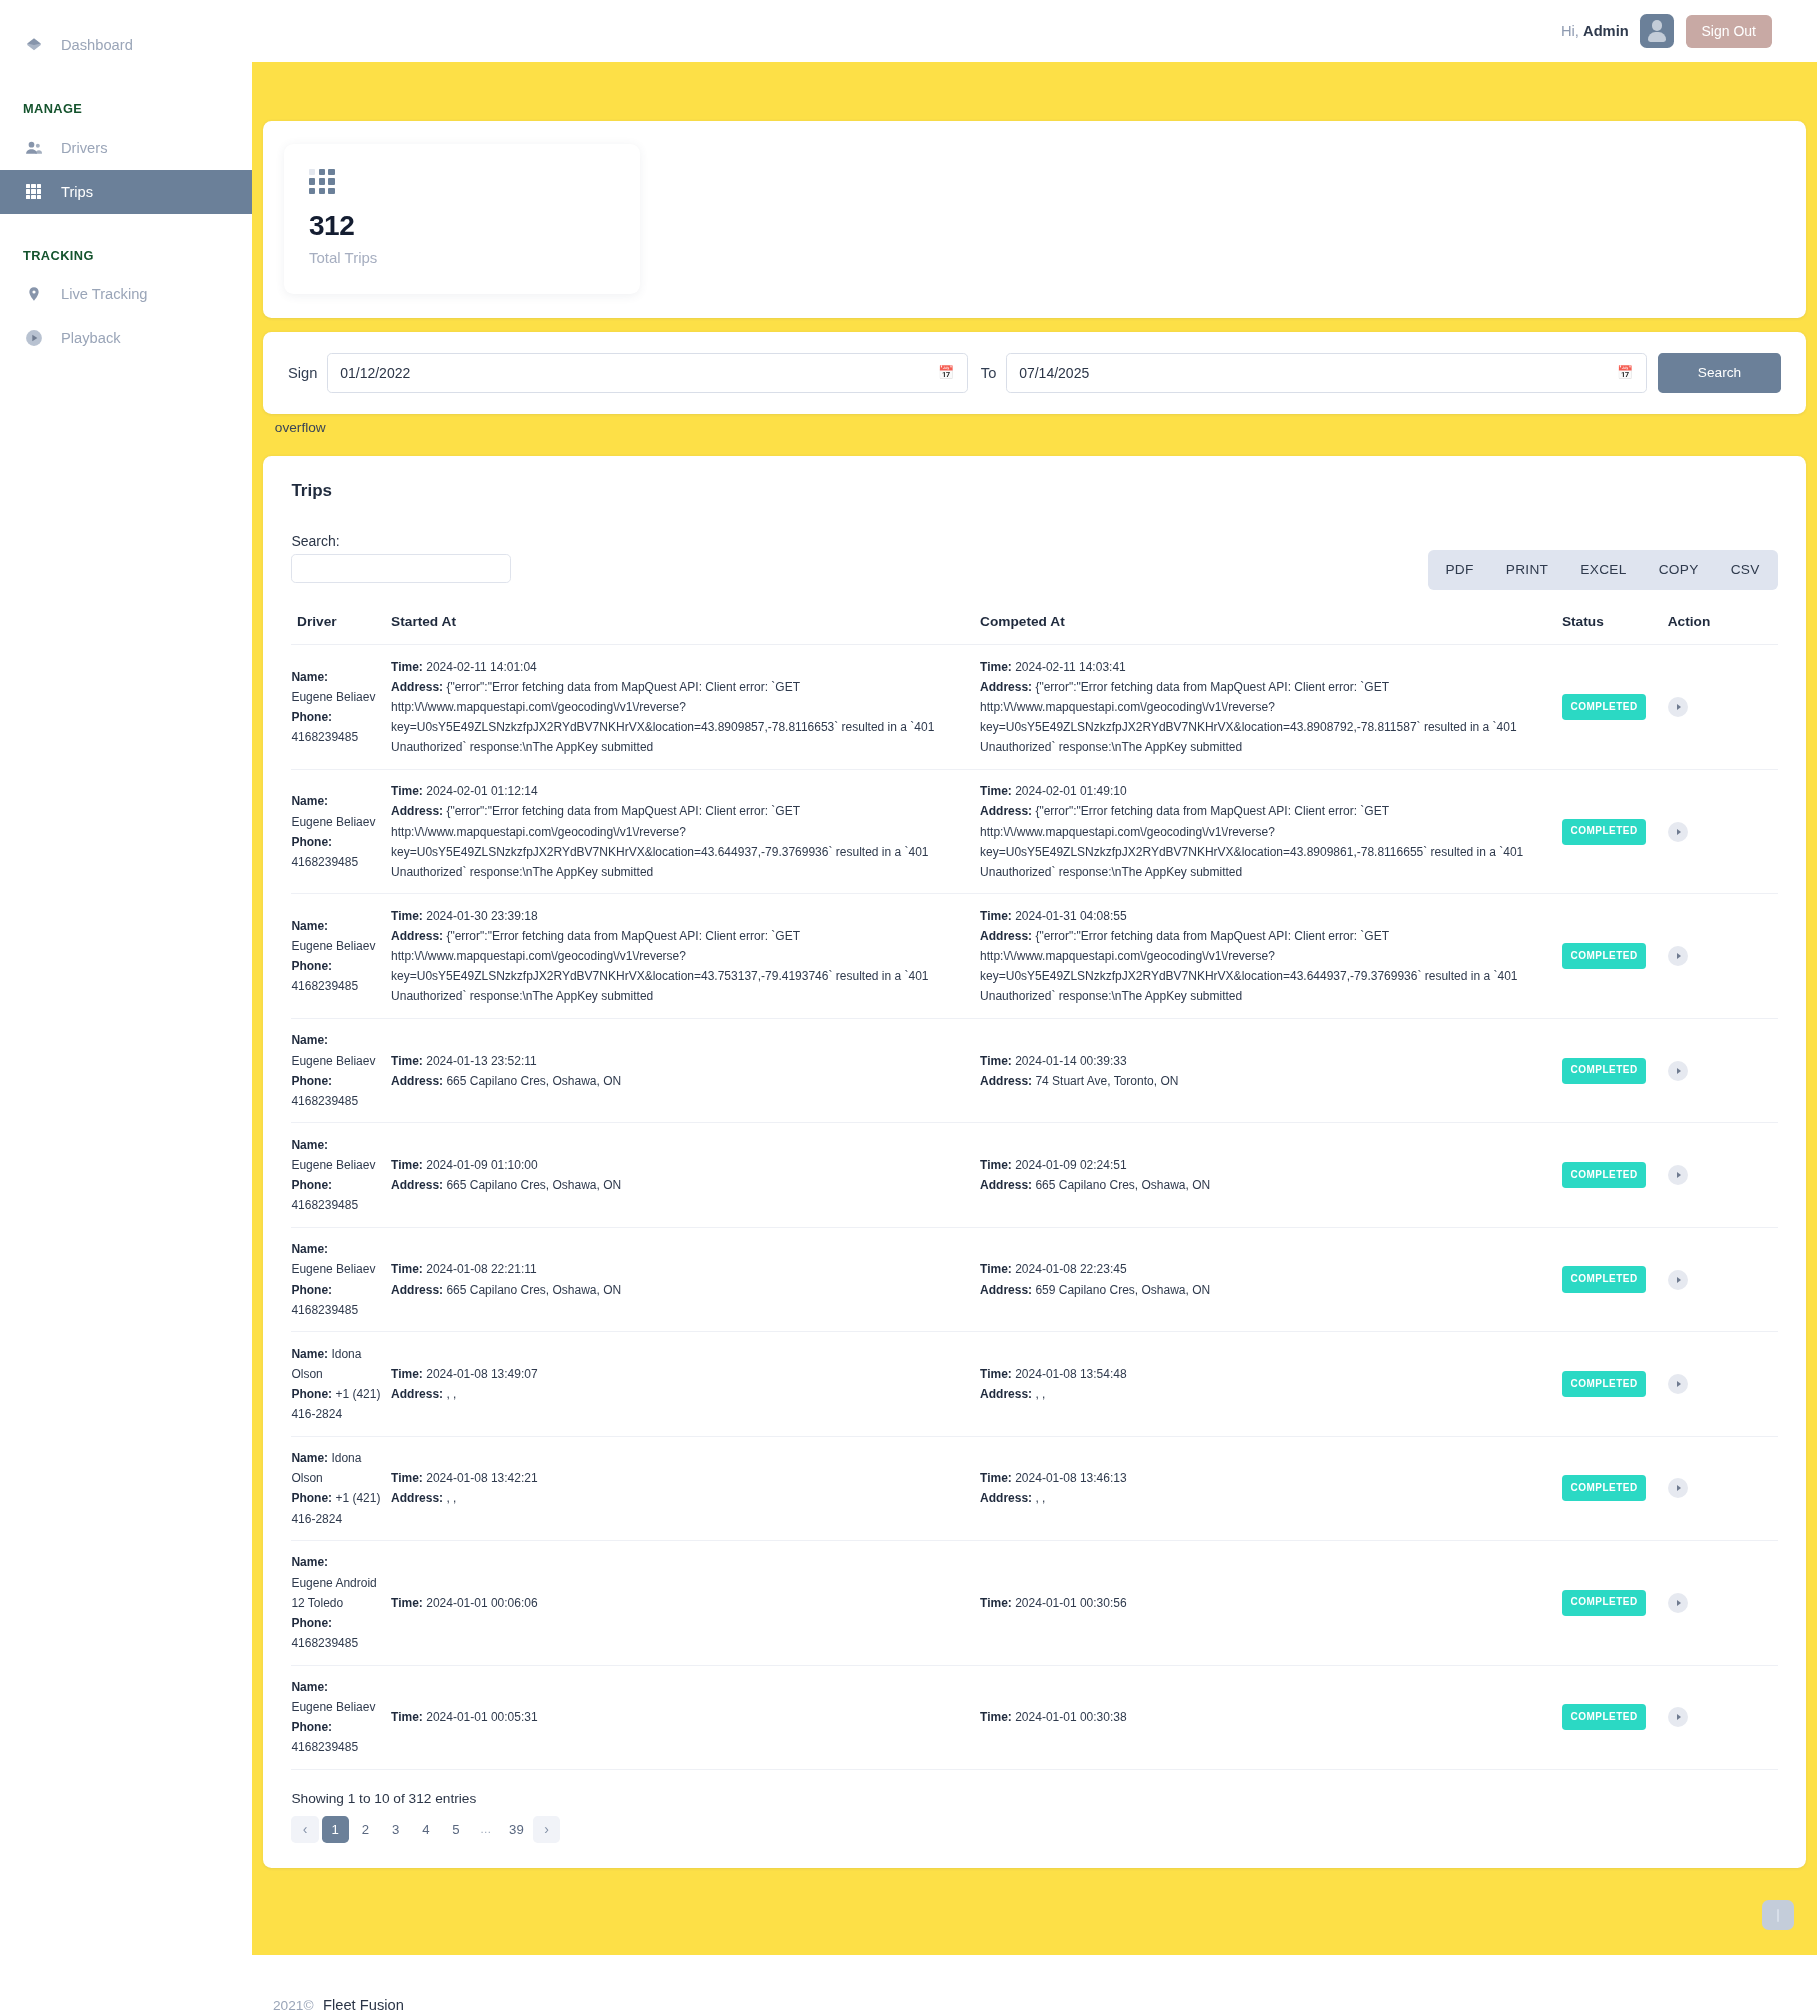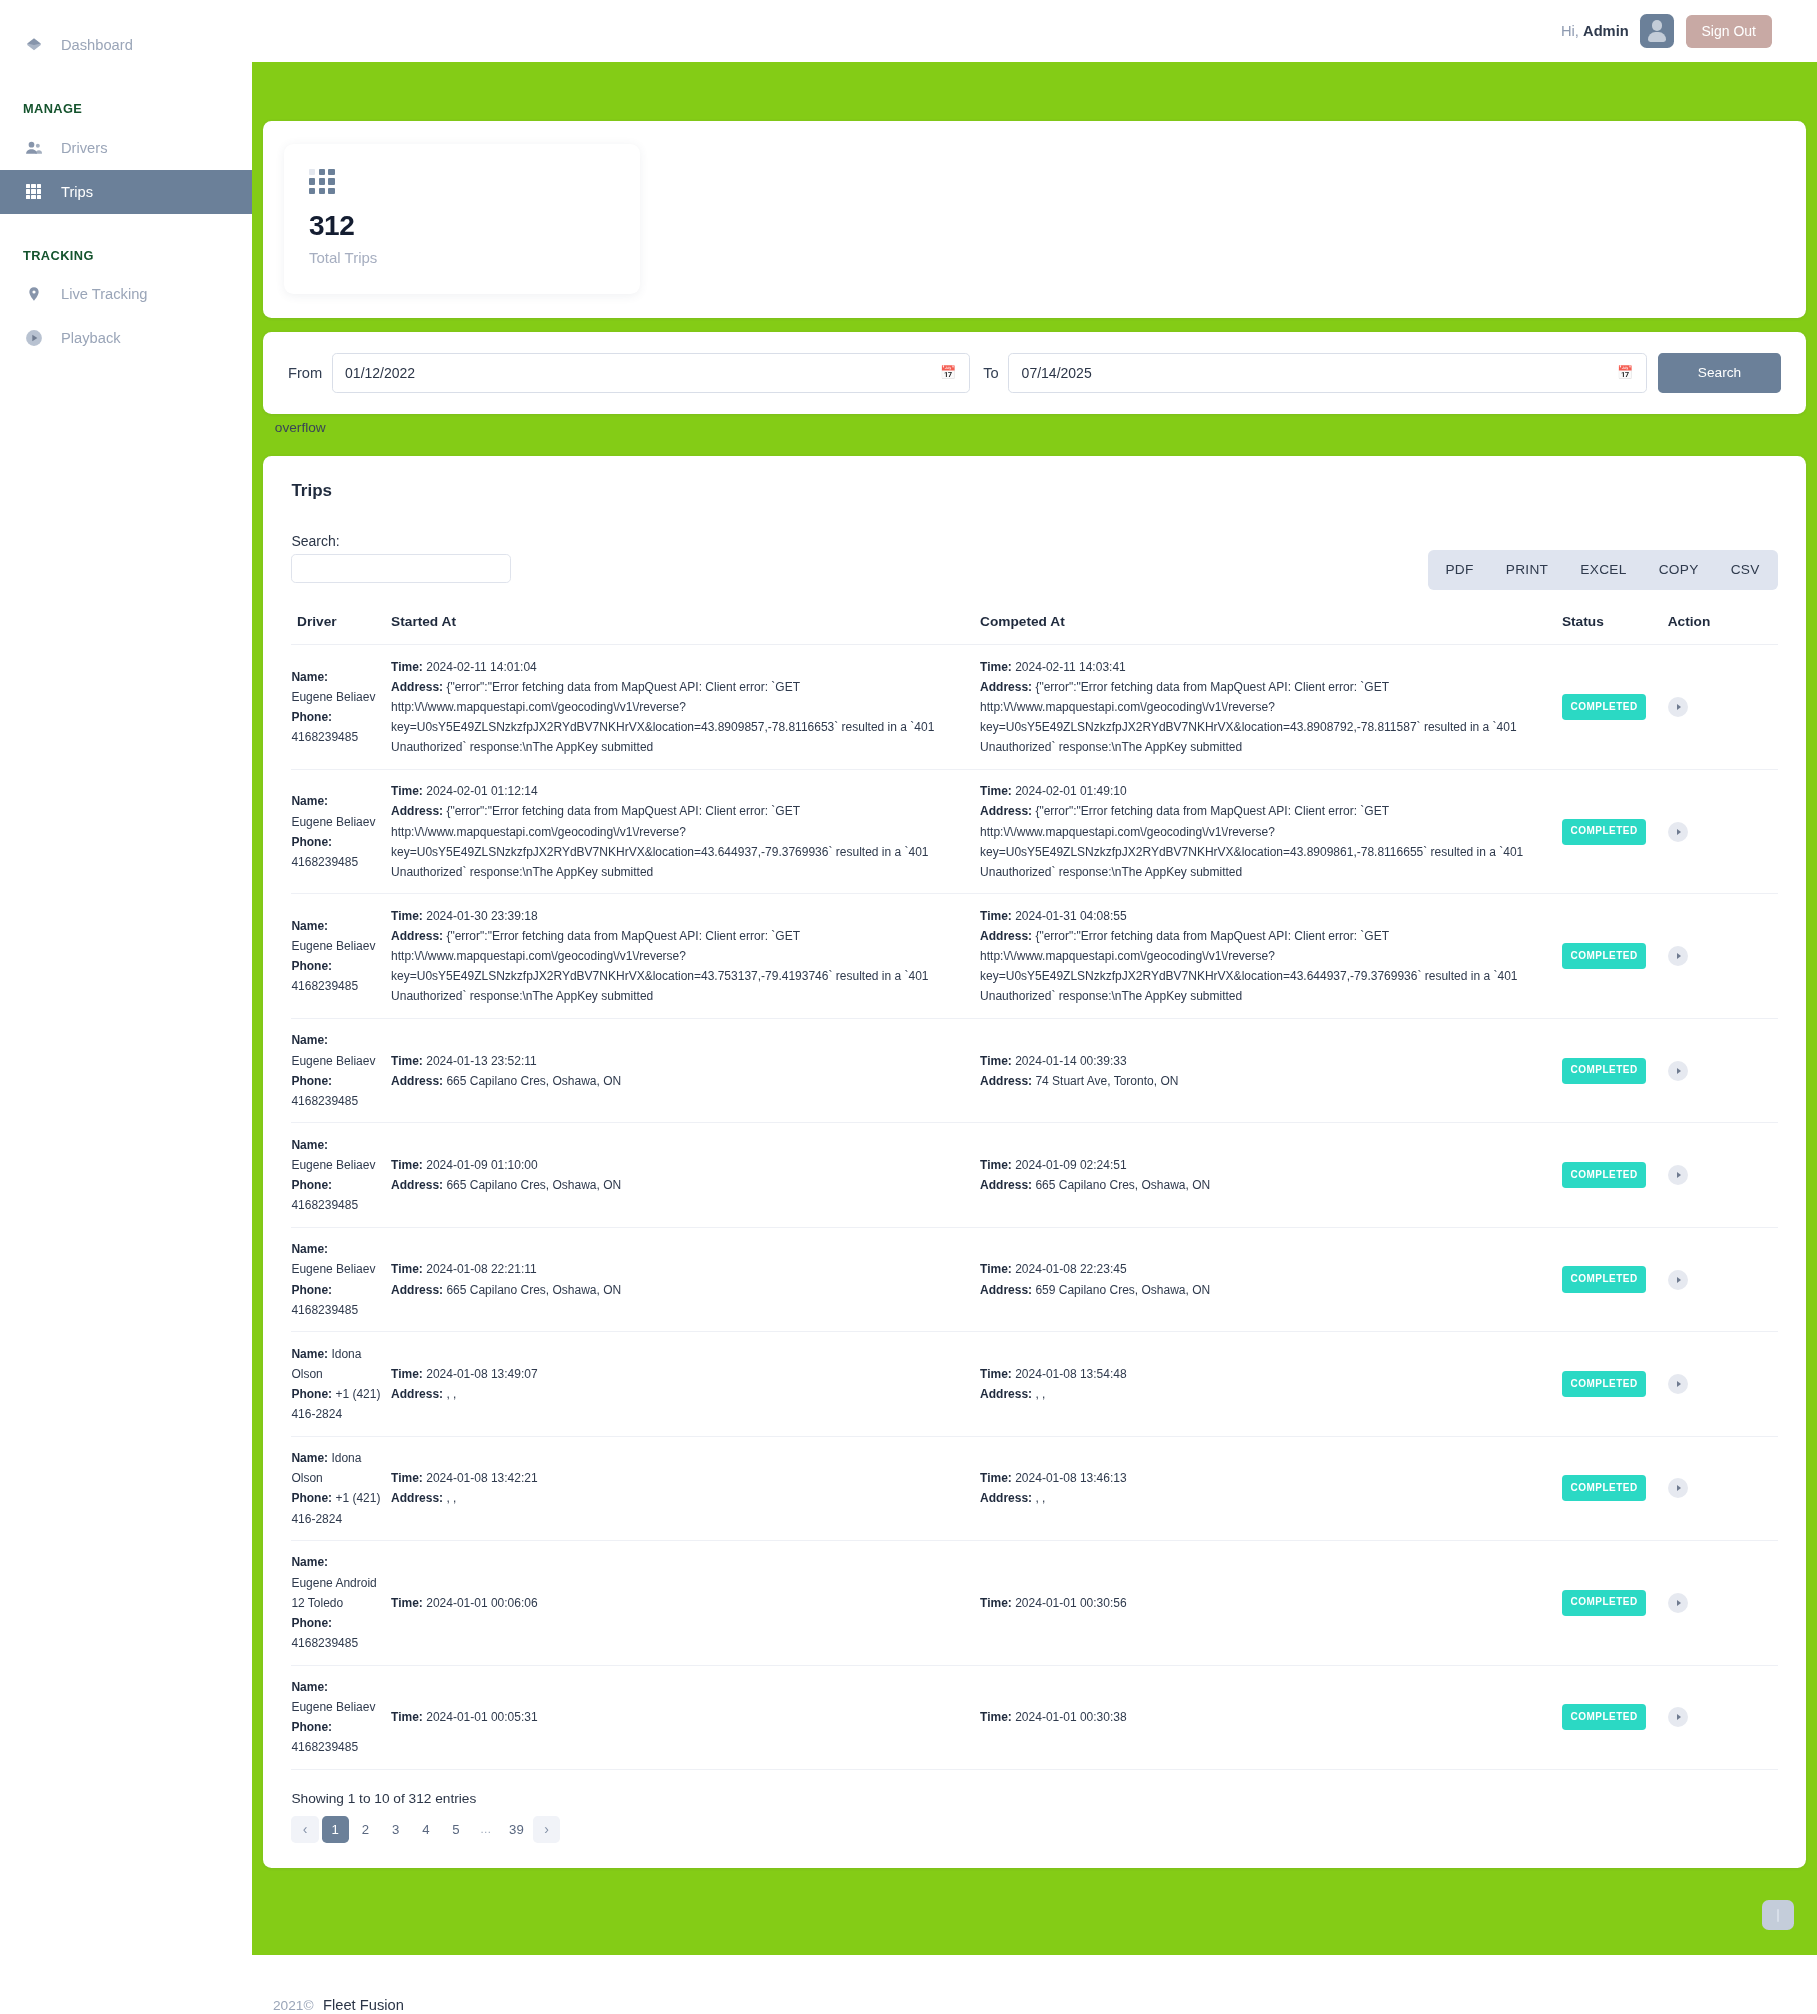--- a/index.html
+++ b/index.html
@@ -115,21 +115,21 @@
   .avatar .body { width: 18px; height: 9.5px; border-radius: 8.5px 8.5px 2.8px 2.8px; background:#c3ccd8; display:block; margin-top: 1.9px; }
   .signout {
     background: #c8a9a4; color: #ffffff;
     border: none; border-radius: 5.7px;
     font-size: 14px; font-weight: 500;
     padding: 8.5px 16px; cursor: pointer;
     font-family: inherit;
   }
 
   .page-body {
-    background: #84cc16;
+    background: #fde047;
     padding: 0 11.4px 0 11.4px;
     min-height: 1893px;
     position: relative;
   }
 
   .card {
     background: #ffffff;
     border-radius: 8.5px;
     box-shadow: 0 0.9px 2.8px rgba(60,72,100,.10);
   }
@@ -386,21 +386,21 @@
               <i></i>
             </div>
           <div class="stat-value">312</div>
           <div class="stat-label">Total Trips</div>
         </div>
       </div>
     </div>
 
     <div class="filter-wrap">
       <div class="card filter-card">
-        <span class="flabel">From</span>
+        <span class="flabel">Sign</span>
         <div class="date-field">
           <span>01/12/2022</span>
           <span class="cal">📅</span>
         </div>
         <span class="to-label">To</span>
         <div class="date-field">
           <span>07/14/2025</span>
           <span class="cal">📅</span>
         </div>
         <button class="search-btn">Search</button>

